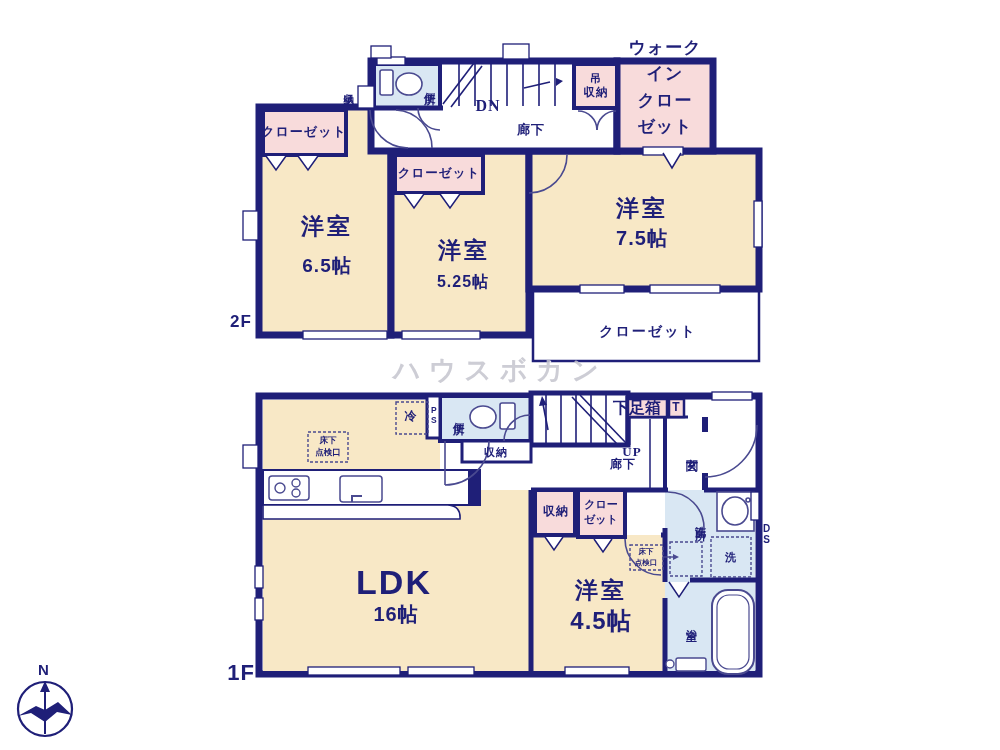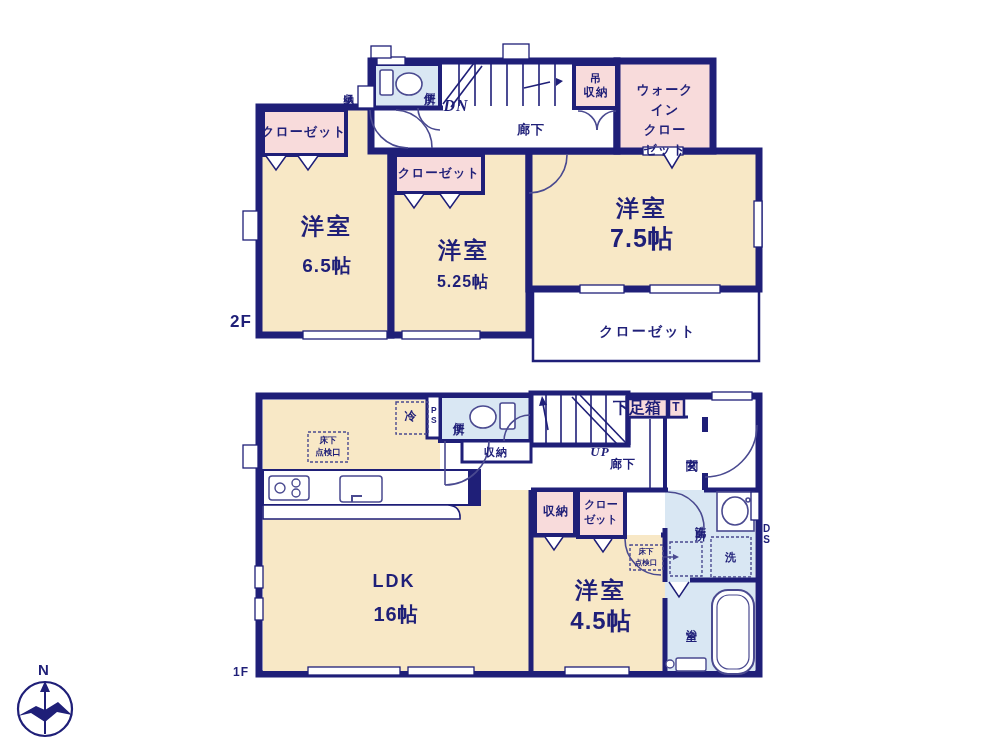--- a/index.html
+++ b/index.html
@@ -2,21 +2,21 @@
 <html><head>
 <meta charset="utf-8">
 <style>
   html,body{margin:0;padding:0;background:#ffffff;}
   #canvas{position:relative;width:1000px;height:750px;background:#ffffff;overflow:hidden;
           font-family:"Liberation Sans",sans-serif;}
   #linework{position:absolute;left:0;top:0;}
   .lbl{position:absolute;transform:translate(-50%,-50%);color:#1f1f78;font-weight:700;
        text-align:center;line-height:1.3;white-space:pre-line;letter-spacing:1px;}
   .vert{writing-mode:vertical-rl;text-orientation:upright;letter-spacing:2px;line-height:1;}
-  .serif-i{font-family:"Liberation Serif",serif;font-style:italic;}
+  .serif-i{font-family:"Liberation Serif",serif;margin-left:32px;}
   .watermark{color:#c5c5ce;font-weight:700;letter-spacing:8px;opacity:.85;
              text-shadow:1px 1px 0 #ffffff;}
 </style>
 </head>
 <body>
 
 <div id="canvas">
 
 <svg id="linework" width="1000" height="750" viewBox="0 0 1000 750">
 
@@ -210,56 +210,57 @@
   </g>
 </svg>
 
 <div class="lbl" style="left:304px;top:132px;font-size:13px">クローゼット</div>
 <div class="lbl" style="left:327px;top:227px;font-size:23px;letter-spacing:3px">洋室</div>
 <div class="lbl" style="left:327px;top:266px;font-size:19px">6.5帖</div>
 <div class="lbl" style="left:439px;top:173px;font-size:12.5px">クローゼット</div>
 <div class="lbl" style="left:464px;top:251px;font-size:23px;letter-spacing:3px">洋室</div>
 <div class="lbl" style="left:463px;top:282px;font-size:16px">5.25帖</div>
 <div class="lbl" style="left:642px;top:209px;font-size:23px;letter-spacing:3px">洋室</div>
-<div class="lbl" style="left:642px;top:238px;font-size:25px">7.5帖</div>
+<div class="lbl" style="left:642px;top:238px;font-size:20px">7.5帖</div>
 <div class="lbl vert" style="left:349px;top:87px;font-size:10.5px">収納</div>
 <div class="lbl vert" style="left:429px;top:85px;font-size:11.5px">便所</div>
 <div class="lbl serif-i" style="left:456px;top:106px;font-size:16px">DN</div>
 <div class="lbl" style="left:531px;top:130px;font-size:13px">廊下</div>
 <div class="lbl" style="left:596px;top:85px;font-size:11.5px;line-height:1.25">吊
 収納</div>
-<div class="lbl" style="left:665px;top:120px;font-size:13px;line-height:1.55">ウォーク
+<div class="lbl" style="left:665px;top:88px;font-size:17px;line-height:1.55">ウォーク
 イン
 クロー
 ゼット</div>
 <div class="lbl" style="left:648px;top:331px;font-size:14px;letter-spacing:2px">クローゼット</div>
 <div class="lbl" style="left:241px;top:322px;font-size:17px">2F</div>
 
+<div class="lbl watermark" style="left:500px;top:371px;font-size:27px">ハウスボカン</div>
 
 <div class="lbl" style="left:411px;top:417px;font-size:12px">冷</div>
 <div class="lbl vert" style="left:433.5px;top:415px;font-size:8.5px;letter-spacing:0">PS</div>
 <div class="lbl vert" style="left:458px;top:415px;font-size:11.5px">便所</div>
 <div class="lbl" style="left:496px;top:452px;font-size:11px">収納</div>
 <div class="lbl serif-i" style="left:600px;top:452px;font-size:13px">UP</div>
 <div class="lbl" style="left:623px;top:465px;font-size:12px">廊下</div>
 <div class="lbl" style="left:637px;top:408px;font-size:16px;letter-spacing:0">下足箱</div>
 <div class="lbl" style="left:676.5px;top:408px;font-size:12px">T</div>
 <div class="lbl vert" style="left:692px;top:451px;font-size:12px">玄関</div>
 <div class="lbl" style="left:328px;top:447px;font-size:8.5px;line-height:1.4;letter-spacing:0">床下
 点検口</div>
-<div class="lbl" style="left:394px;top:582px;font-size:18px;letter-spacing:2px">LDK</div>
+<div class="lbl" style="left:394px;top:582px;font-size:34px;letter-spacing:2px">LDK</div>
 <div class="lbl" style="left:396px;top:614px;font-size:20px">16帖</div>
 <div class="lbl" style="left:556px;top:512px;font-size:12px">収納</div>
 <div class="lbl" style="left:601px;top:512px;font-size:11px;line-height:1.35;letter-spacing:0">クロー
 ゼット</div>
 <div class="lbl" style="left:601px;top:591px;font-size:23px;letter-spacing:3px">洋室</div>
 <div class="lbl" style="left:601px;top:621px;font-size:24px">4.5帖</div>
 <div class="lbl" style="left:646px;top:557px;font-size:7.5px;line-height:1.4;letter-spacing:0">床下
 点検口</div>
 <div class="lbl vert" style="left:700px;top:520px;font-size:11px">洗面所</div>
 <div class="lbl" style="left:731px;top:557px;font-size:11px">洗</div>
 <div class="lbl vert" style="left:766px;top:534px;font-size:10px;letter-spacing:0">DS</div>
 <div class="lbl vert" style="left:691px;top:622px;font-size:11px">浴室</div>
-<div class="lbl" style="left:241px;top:673px;font-size:12px">1F</div>
+<div class="lbl" style="left:241px;top:673px;font-size:22px">1F</div>
 
 <div class="lbl" style="left:44px;top:670px;font-size:15px">N</div>
 
 </div>
 
 </body></html>

